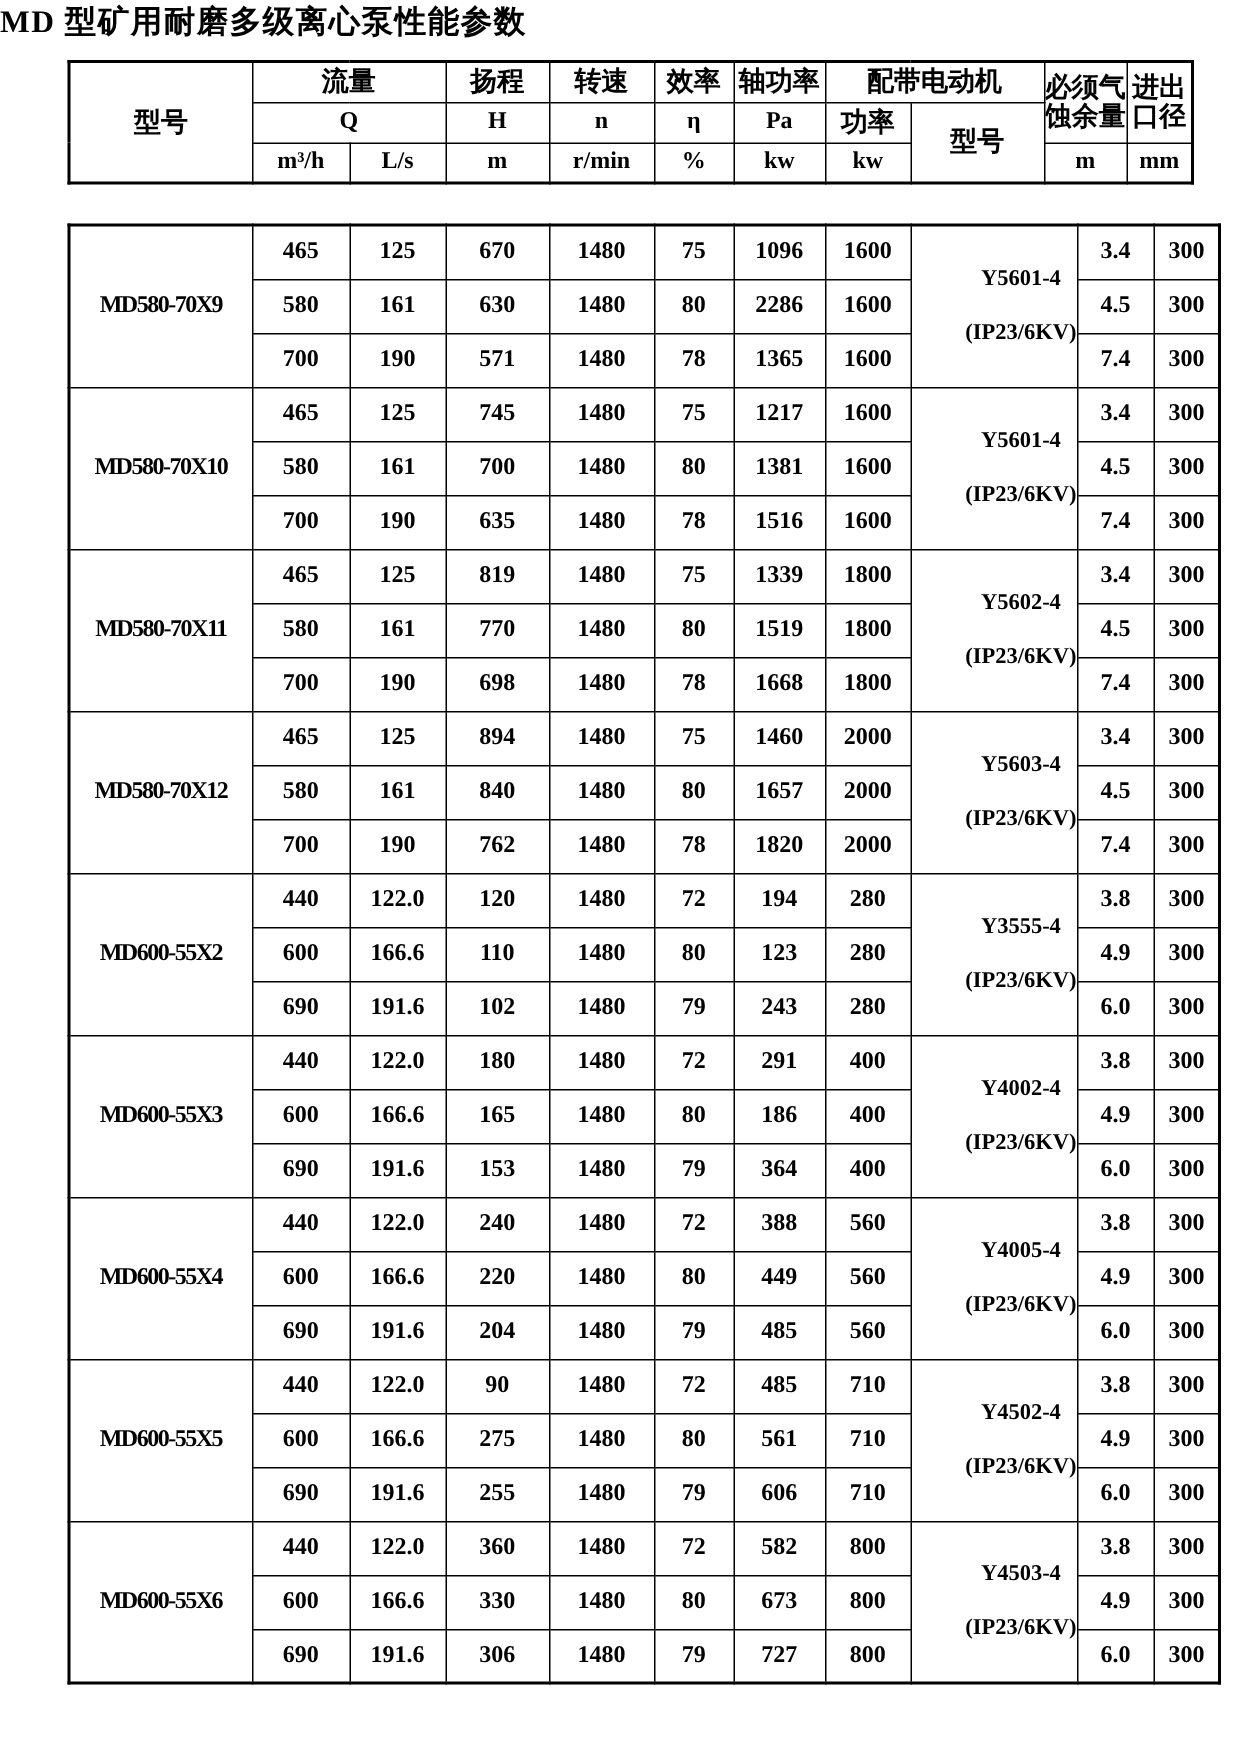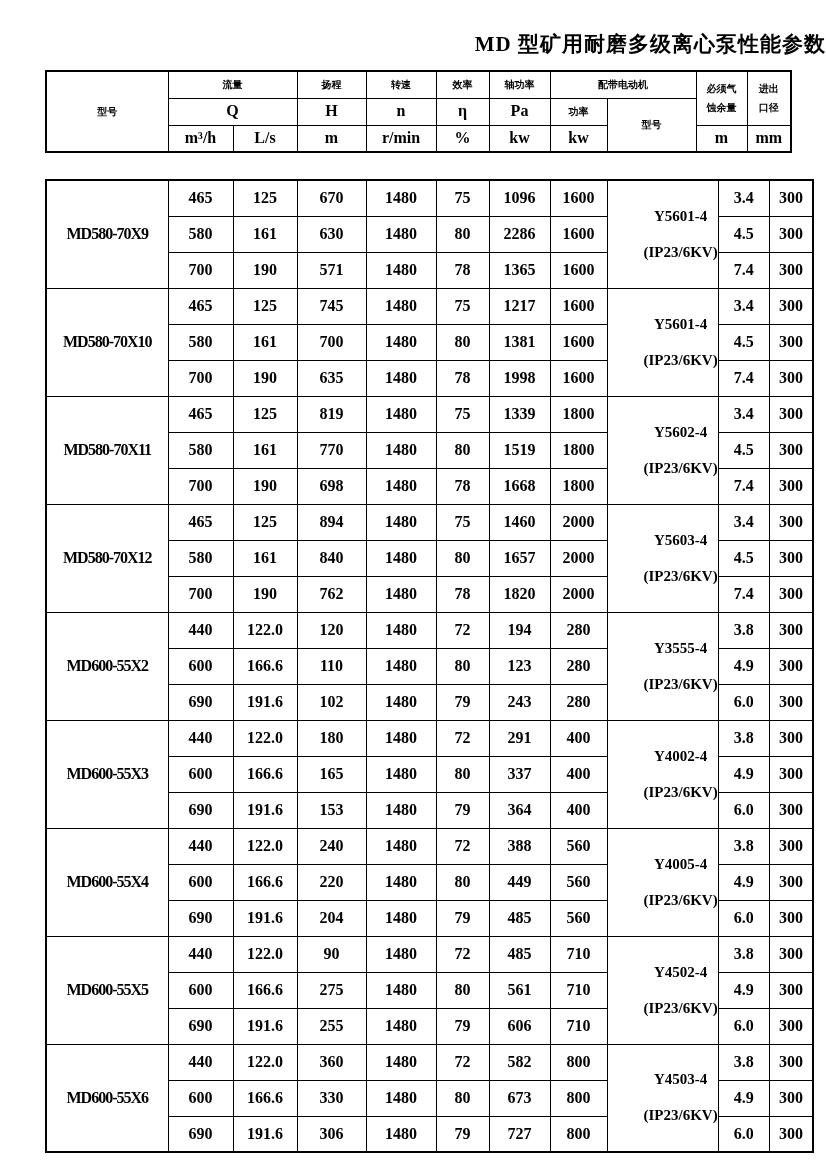--- a/index.html
+++ b/index.html
@@ -3,22 +3,21 @@
 <meta charset="utf-8">
 <style>
   html,body{margin:0;padding:0;background:#ffffff;}
   body{
     width:826px;height:1165px;
     font-family:"Liberation Serif","DejaVu Serif",serif;
     color:#000;
     position:relative;
   }
   .page-title{
-    margin-top:30px;
-    text-align:right;
+    text-align:left;
     font-size:21px;
     font-weight:bold;
     letter-spacing:1px;
     height:26px;
   }
   table.tbl{
     border-collapse:collapse;
     table-layout:fixed;
     margin-left:45px;
     border:2px solid #000;
@@ -26,21 +25,21 @@
   table.tbl td{
     border:1px solid #000;
     text-align:center;
     vertical-align:middle;
     font-weight:bold;
     padding:0;
     overflow:hidden;
     white-space:nowrap;
   }
   .header-table{margin-top:14px;}
-  .header-table td{font-size:10px;line-height:1.15;}
+  .header-table td{font-size:18px;line-height:1.15;}
   .header-table tr{height:27px;}
   .header-table .sym{font-size:16px;}
   .two-line div{line-height:19px;}
   .main-table{margin-top:26px;}
   .main-table tr{height:36px;}
   .main-table td{font-size:16px;}
   .model-cell{font-size:15px;letter-spacing:-1px;}
   .motor-cell{vertical-align:top;}
   .motor-line{
     height:36px;
@@ -190,21 +189,21 @@
         <td>1600</td>
         <td>4.5</td>
         <td>300</td>
       </tr>
       <tr>
         <td>700</td>
         <td>190</td>
         <td>635</td>
         <td>1480</td>
         <td>78</td>
-        <td>1998</td>
+        <td>1516</td>
         <td>1600</td>
         <td>7.4</td>
         <td>300</td>
       </tr>
       <tr>
         <td rowspan="3" class="model-cell">MD580-70X11</td>
         <td>465</td>
         <td>125</td>
         <td>819</td>
         <td>1480</td>
@@ -331,21 +330,21 @@
         </td>
         <td>3.8</td>
         <td>300</td>
       </tr>
       <tr>
         <td>600</td>
         <td>166.6</td>
         <td>165</td>
         <td>1480</td>
         <td>80</td>
-        <td>337</td>
+        <td>186</td>
         <td>400</td>
         <td>4.9</td>
         <td>300</td>
       </tr>
       <tr>
         <td>690</td>
         <td>191.6</td>
         <td>153</td>
         <td>1480</td>
         <td>79</td>

